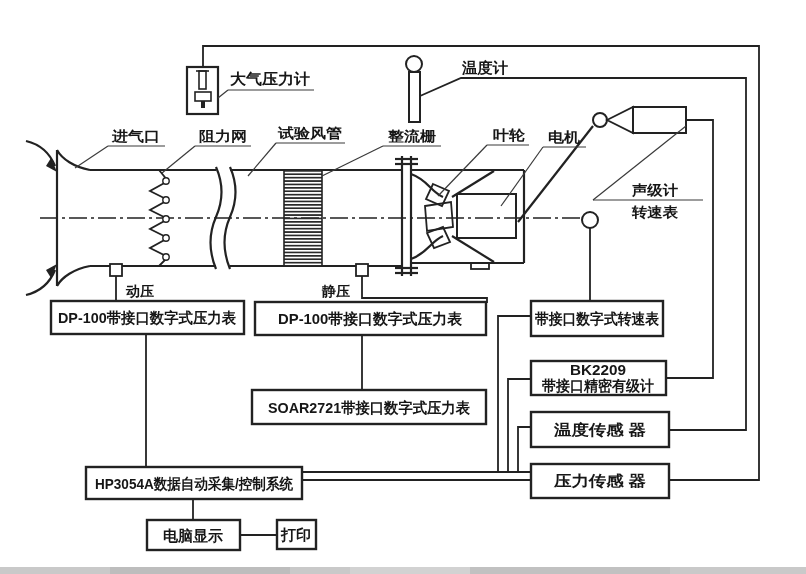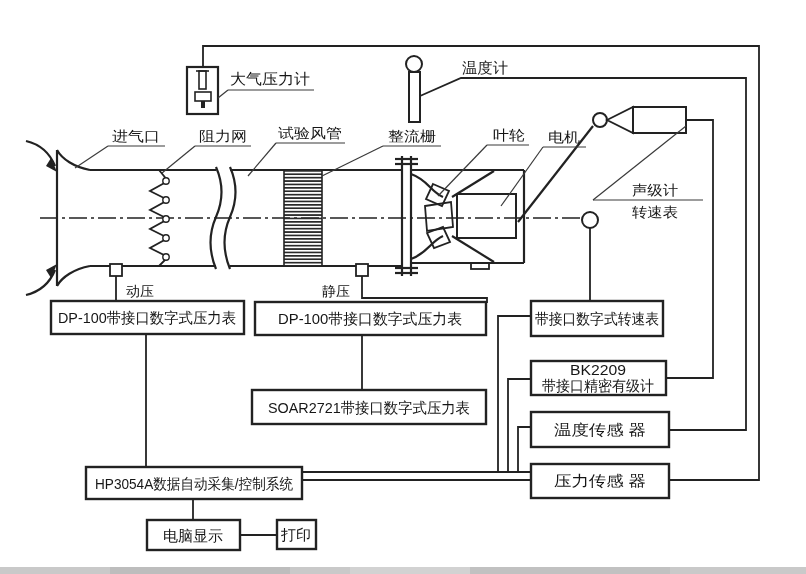--- a/index.html
+++ b/index.html
@@ -1,17 +1,17 @@
 <!DOCTYPE html>
 <html><head>
 <meta charset="utf-8">
 <style>
   html,body{margin:0;padding:0;background:#fff;}
   .diagram-wrap{position:relative;width:806px;height:574px;background:#5eead4;overflow:hidden;
-    font-family:"Liberation Sans","DejaVu Sans",sans-serif;}
+    font-family:"Liberation Sans","DejaVu Sans",sans-serif;font-weight:bold;}
   svg{display:block;}
   text{fill:#161616;font-family:"Liberation Sans","DejaVu Sans",sans-serif;}
   .lbl{font-size:15px;}
   .lbl-s{font-size:14px;}
   .boxtxt{font-size:15px;}
   .stroke{stroke:#222222;fill:none;}
   .box{fill:#ffffff;stroke:#222222;stroke-width:2.4;}
   .wire{stroke:#222222;stroke-width:1.8;fill:none;}
   .lead{stroke:#3a3a3a;stroke-width:1.2;fill:none;}
   .duct{stroke:#222222;stroke-width:2.2;fill:none;}

